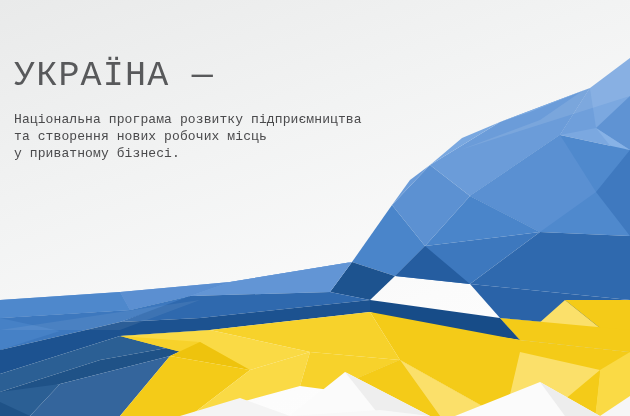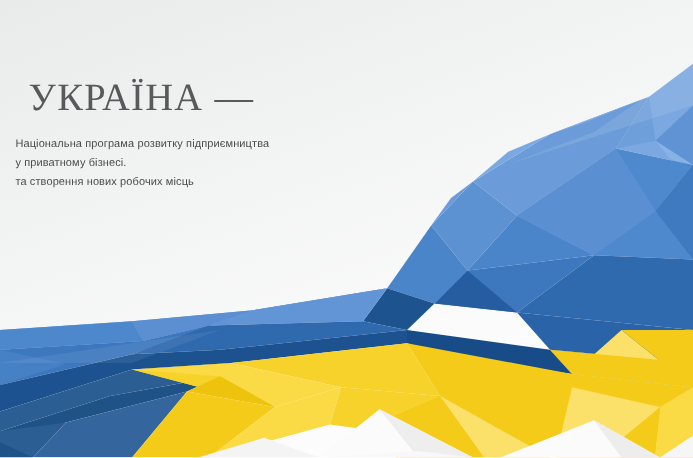--- a/index.html
+++ b/index.html
@@ -24,36 +24,36 @@
     display: block;
   }
   #text-block {
     position: absolute;
     left: 14px;
     top: 56px;
     width: 430px;
     z-index: 5;
   }
   .headline {
-    font-family: Liberation Serif, serif;
+    font-family: Liberation Mono, monospace;
     font-weight: 300;
     font-size: 35px;
     line-height: 41px;
     letter-spacing: 1.2px;
     color: #58595b;
     white-space: nowrap;
-    margin: 12px;
+    margin: 0;
   }
   .headline-2 {
     font-size: 35px;
   }
   .subhead {
     margin-top: 14px;
-    font-family: Liberation Sans, sans-serif;
-    font-size: 10px;
+    font-family: Liberation Mono, monospace;
+    font-size: 13px;
     line-height: 17px;
     color: #4a4a4c;
     font-weight: 400;
     letter-spacing: 0.1px;
   }
   .subhead div { white-space: nowrap; }
 </style>
 </head>
 <body>
 
@@ -153,18 +153,18 @@
     <g>
       <polygon points="460,150 630,96 630,58 540,120" fill="#ffffff" opacity="0.10"></polygon>
       <polygon points="0,330 200,300 120,330" fill="#ffffff" opacity="0.07"></polygon>
     </g>
   </svg>
 
   <div id="text-block">
     <h1 class="headline">УКРАЇНА —</h1>
     <div class="subhead">
       <div>Національна програма розвитку підприємництва</div>
+      <div>та створення нових робочих місць</div>
       <div>у приватному бізнесі.</div>
-      <div>та створення нових робочих місць</div>
     </div>
   </div>
 
 </div>
 
 </body></html>

